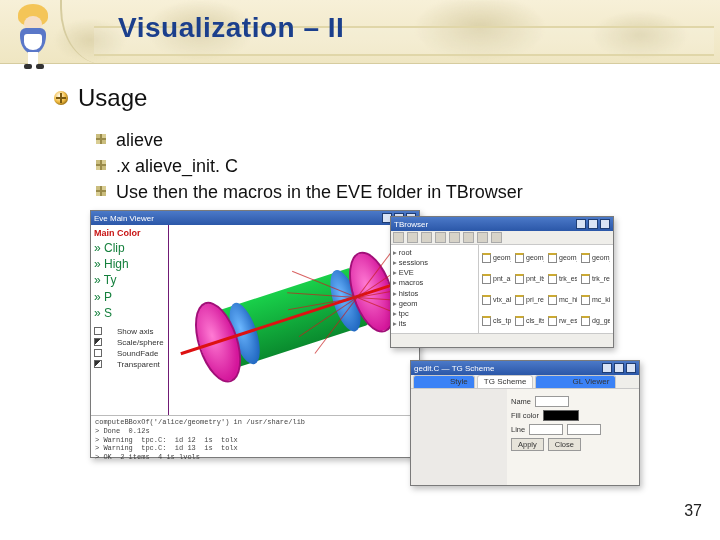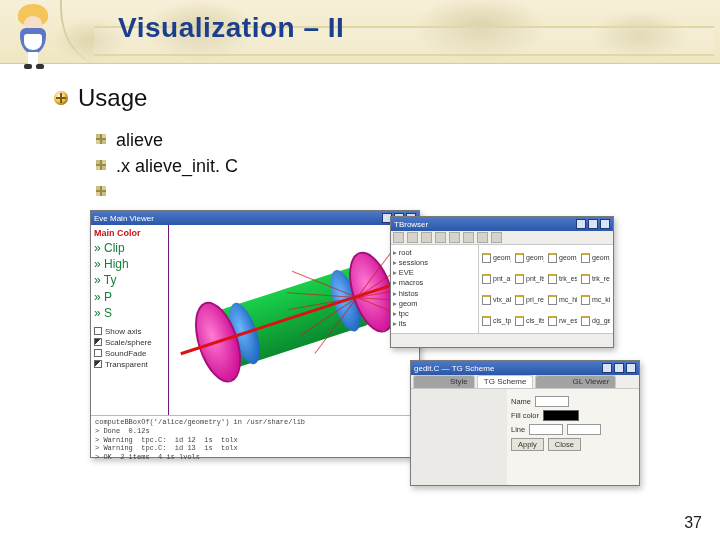--- a/index.html
+++ b/index.html
@@ -105,21 +105,21 @@
   .tb-ctrls span{ width:10px;height:10px;background:#d9e3f5;border:1px solid #1f3d74;}
 
   
   .winA { left:0; top:0; width:330px; height:248px; }
   .winA .panelL {
     position:absolute; left:0; top:14px; width:78px; bottom:42px;
     background:#fff; border-right:1px solid #701a75; padding:3px;
   }
   .winA .panelL .hdr { color:#c81414; font-weight:bold; margin-bottom:2px;}
   .winA .panelL .row { color:#15803d; font-size:12px; line-height:1.35;}
-  .winA .panelL .chk { display:flex; align-items:center; gap:3px; font-size:8px; color:#333; margin-top:2px;}
+  .winA .panelL .chk { display:flex; align-items:center; gap:15px; font-size:8px; color:#333; margin-top:2px;}
   .winA .panelL .chk i{ width:8px;height:8px;border:1px solid #666;background:#fff; display:inline-block;}
   .winA .panelL .chk i.on{ background:linear-gradient(135deg,#333 45%,transparent 45%) center/6px 6px no-repeat,#fff;}
   .winA .view3d {
     position:absolute; left:78px; top:14px; right:0; bottom:42px;
     background:#fff; overflow:hidden;
   }
   .cylinder {
     position:absolute; left:22px; top:40px; width:210px; height:110px;
     transform: rotate(-18deg);
   }
@@ -171,37 +171,37 @@
   }
   .winB .files .f{ display:flex; align-items:center; gap:2px; white-space:nowrap; overflow:hidden;}
   .winB .files .f i{ width:9px;height:10px;background:#fff;border:1px solid #888; border-top:2px solid #ca3; flex:0 0 9px;}
   .winB .status{position:absolute;left:0;right:0;bottom:0;height:14px;background:#efeeea;border-top:1px solid #c9c9c9;}
 
   
   .winC { left:320px; top:150px; width:230px; height:126px; }
   .winC .tabs{position:absolute;top:14px;left:0;right:0;height:14px;background:#efeeea;
     border-bottom:1px solid #c9c9c9; font-size:8px; display:flex;}
   .winC .tabs span{ padding:1px 6px; border:1px solid #c9c9c9; border-bottom:none; background:#fff; margin-left:2px; border-radius:3px 3px 0 0;}
-  .winC .tabs span.off{ background:#a3a3a3;padding-left:36px;}
+  .winC .tabs span.off{ background:#3b82f6;padding-left:36px;}
   .winC .left{
     position:absolute; left:0; top:28px; width:96px; bottom:0; background:#fff;
     border-right:1px solid #c9c9c9; padding:3px; font-size:7.5px; line-height:1.4;
   }
   .winC .left .node::before{content:"▸"; color:#777; margin-right:2px;}
   .winC .right{
     position:absolute; left:96px; top:28px; right:0; bottom:0; background:#f6f4ef;
     padding:4px; font-size:7.5px;
   }
   .winC .swatch{ display:inline-block; width:36px; height:11px; background:#000; border:1px solid #666; vertical-align:middle;}
   .winC .field{ margin:3px 0; display:flex; align-items:center; gap:4px;}
   .winC .btn{ display:inline-block; padding:1px 6px; border:1px solid #999; background:#e7e4da; font-size:7.5px;}
   .winC .num{ width:34px; height:11px; border:1px solid #999; background:#fff; display:inline-block;}
 
   .pagenum {
-    position:absolute; right:18px; bottom:8px; font-size:16px; color:#222;
+    position:absolute; right:18px; bottom:20px; font-size:16px; color:#222;
   }
 </style>
 </head>
 <body>
 
 <div class="header">
   <div class="worldtint"></div>
   <div class="corner-curve"></div>
   <div class="header-stripe"></div>
   <div class="mascot">
@@ -225,20 +225,21 @@
     <div class="sub-row">
       <span class="bullet-sub"></span>
       <span>alieve</span>
     </div>
     <div class="sub-row">
       <span class="bullet-sub"></span>
       <span>.x alieve_init. C</span>
     </div>
     <div class="sub-row">
       <span class="bullet-sub"></span>
+      <span>Use then the macros in the EVE folder in TBrowser</span>
     </div>
   </div>
 </div>
 
 <div class="collage">
 
   <div class="win winA">
     <div class="titlebar">
       <span>Eve  Main Viewer</span>
       <span class="tb-ctrls">

